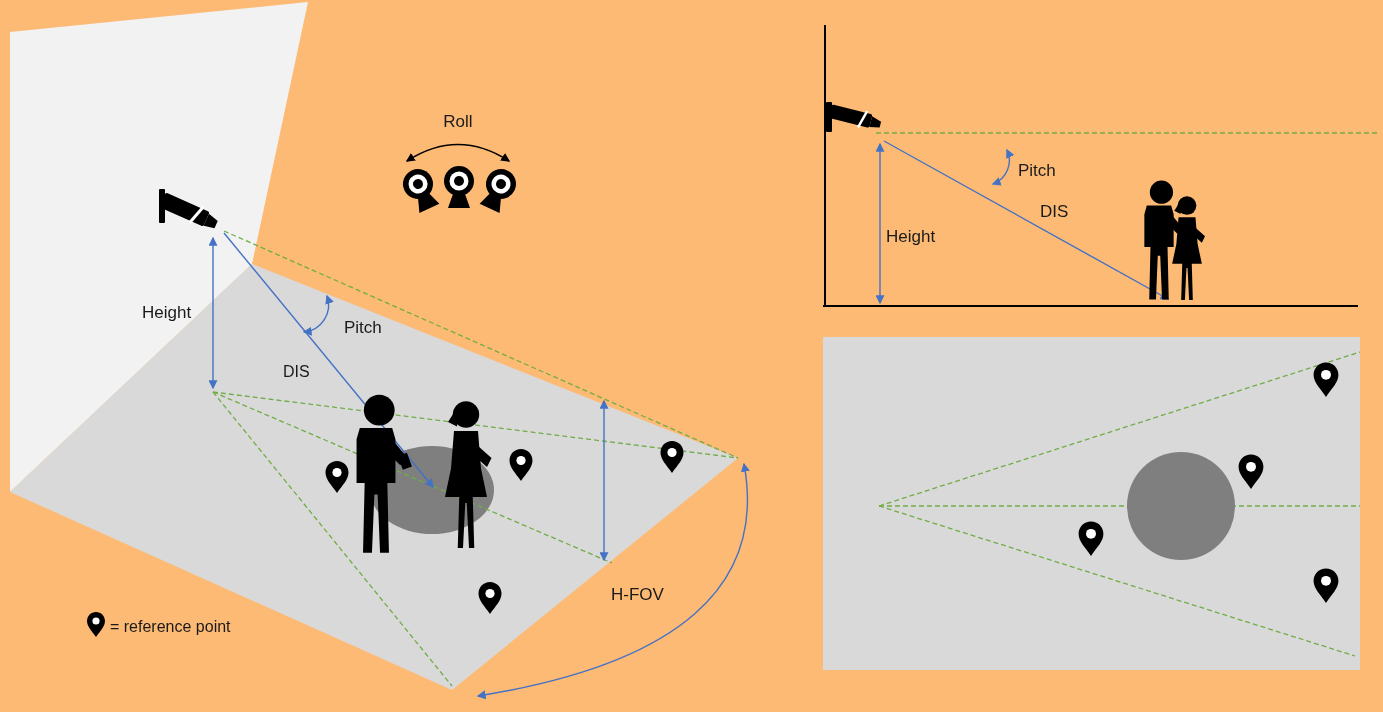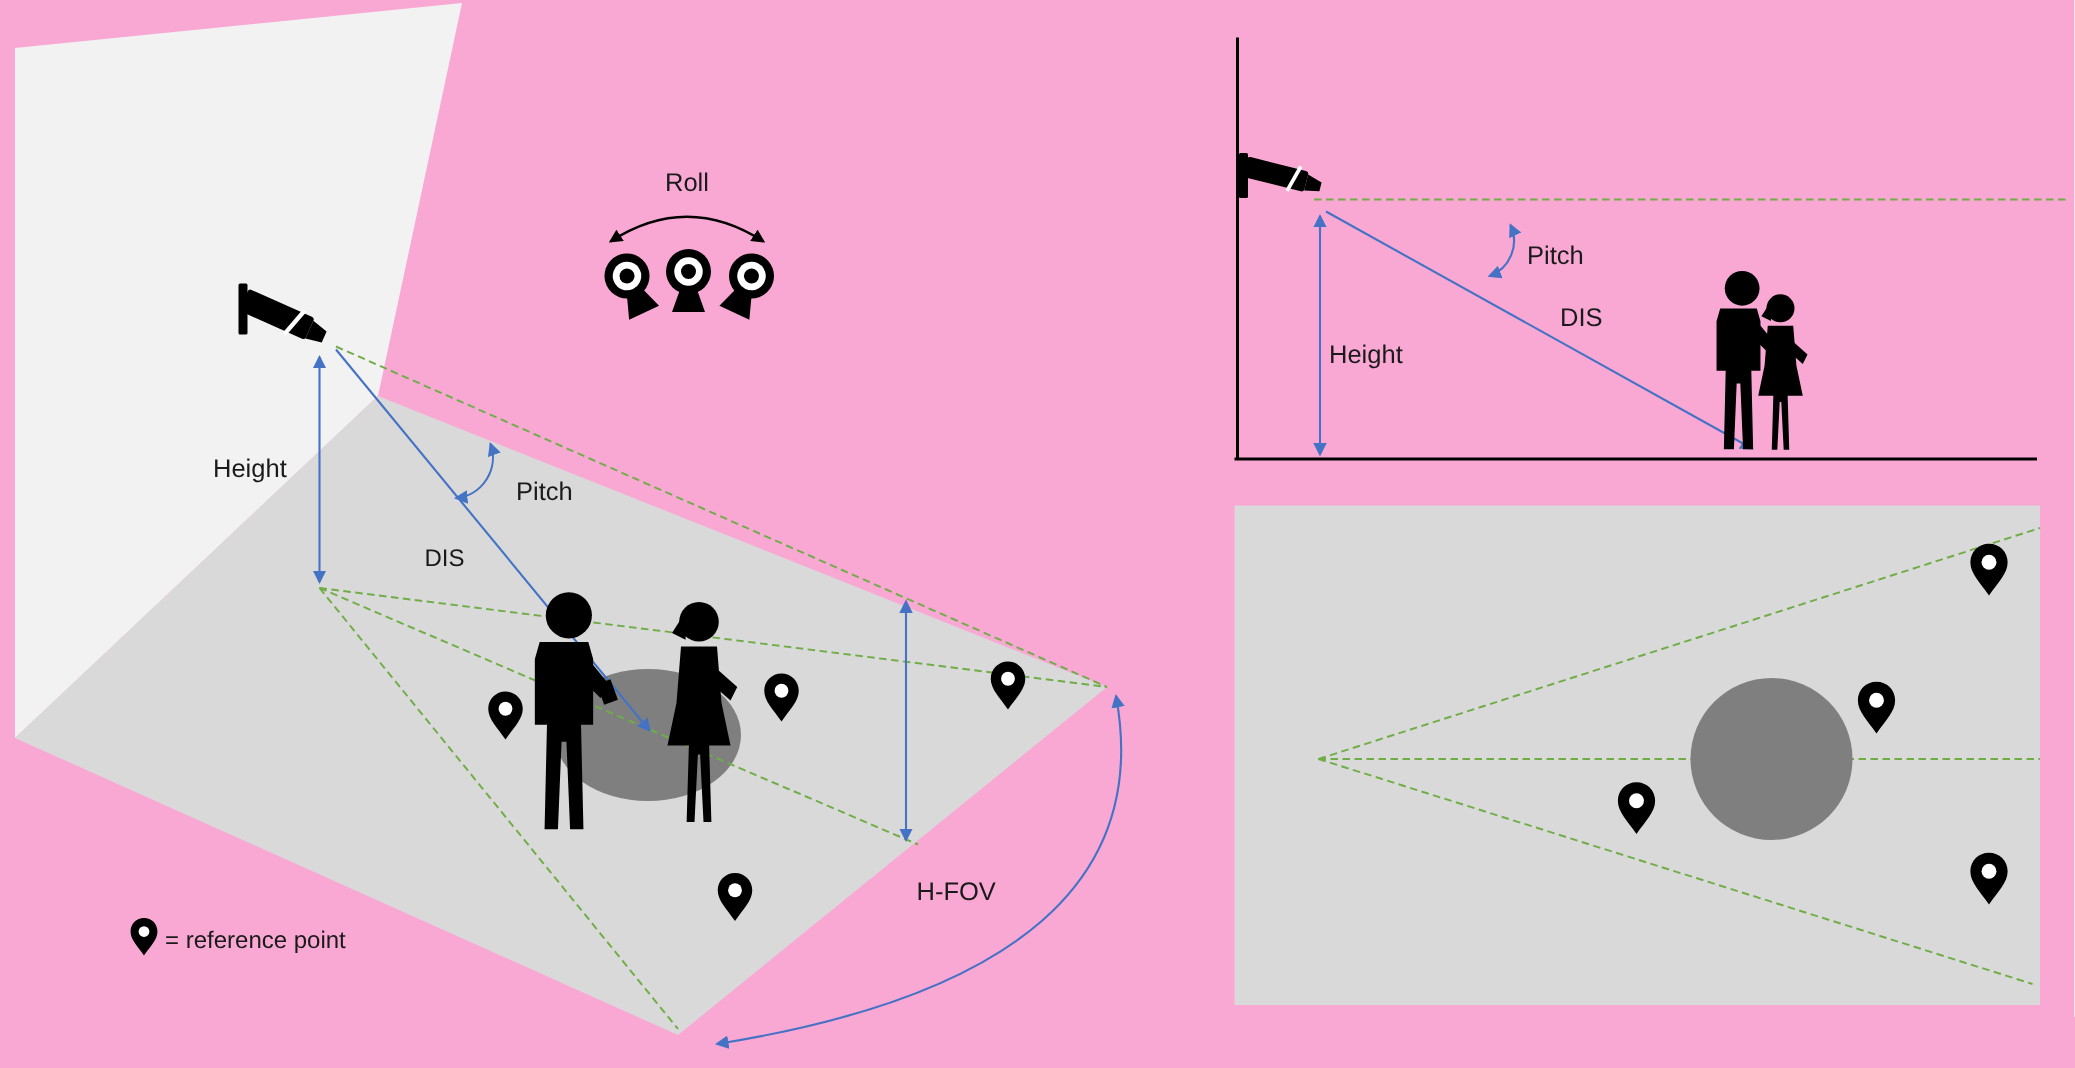--- a/index.html
+++ b/index.html
@@ -1,20 +1,20 @@
 <!DOCTYPE html>
 <html style="--wall: #f2f2f2; --floor: #d9d9d9; --spot: #7f7f7f; --blue: #4472c4; --green: #70ad47; --ink: #000000; --text: #1a1a1a;"><head>
 <meta charset="utf-8">
 <style>
   html, body { margin: 0; padding: 0; background: #ffffff; }
   .canvas {
     position: relative;
     width: 1383px;
     height: 712px;
-    background: #f9a8d4;
+    background: #fdba74;
     overflow: hidden;
     font-family: "Liberation Sans", sans-serif;
   }
   .wall   { fill: var(--wall); }
   .floor  { fill: var(--floor); }
   .spot   { fill: var(--spot); }
   .ink    { fill: var(--ink); }
   .white  { fill: #ffffff; }
   .blue-line { stroke: var(--blue); stroke-width: 1.4; fill: none; }
   .blue-head { fill: var(--blue); }

